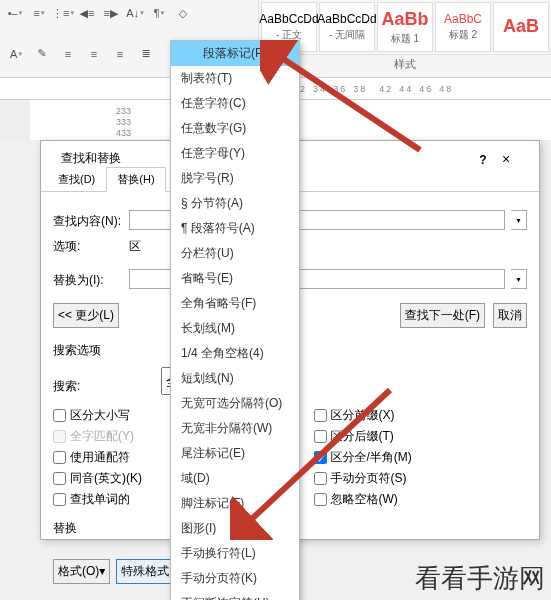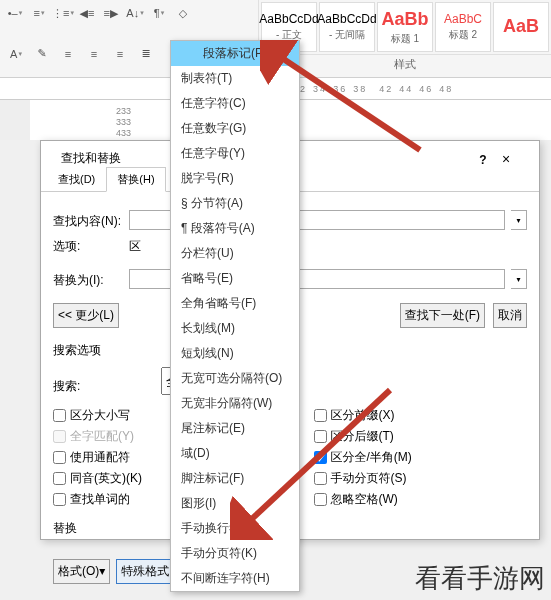--- a/index.html
+++ b/index.html
@@ -239,20 +239,21 @@
   <div class="item">任意字符(C)</div>
   <div class="item">任意数字(G)</div>
   <div class="item">任意字母(Y)</div>
   <div class="item">脱字号(R)</div>
   <div class="item">§ 分节符(A)</div>
   <div class="item">¶ 段落符号(A)</div>
   <div class="item">分栏符(U)</div>
   <div class="item">省略号(E)</div>
   <div class="item">全角省略号(F)</div>
   <div class="item">长划线(M)</div>
+  <div class="item">1/4 全角空格(4)</div>
   <div class="item">短划线(N)</div>
   <div class="item">无宽可选分隔符(O)</div>
   <div class="item">无宽非分隔符(W)</div>
   <div class="item">尾注标记(E)</div>
   <div class="item">域(D)</div>
   <div class="item">脚注标记(F)</div>
   <div class="item">图形(I)</div>
   <div class="item">手动换行符(L)</div>
   <div class="item">手动分页符(K)</div>
   <div class="item">不间断连字符(H)</div>

